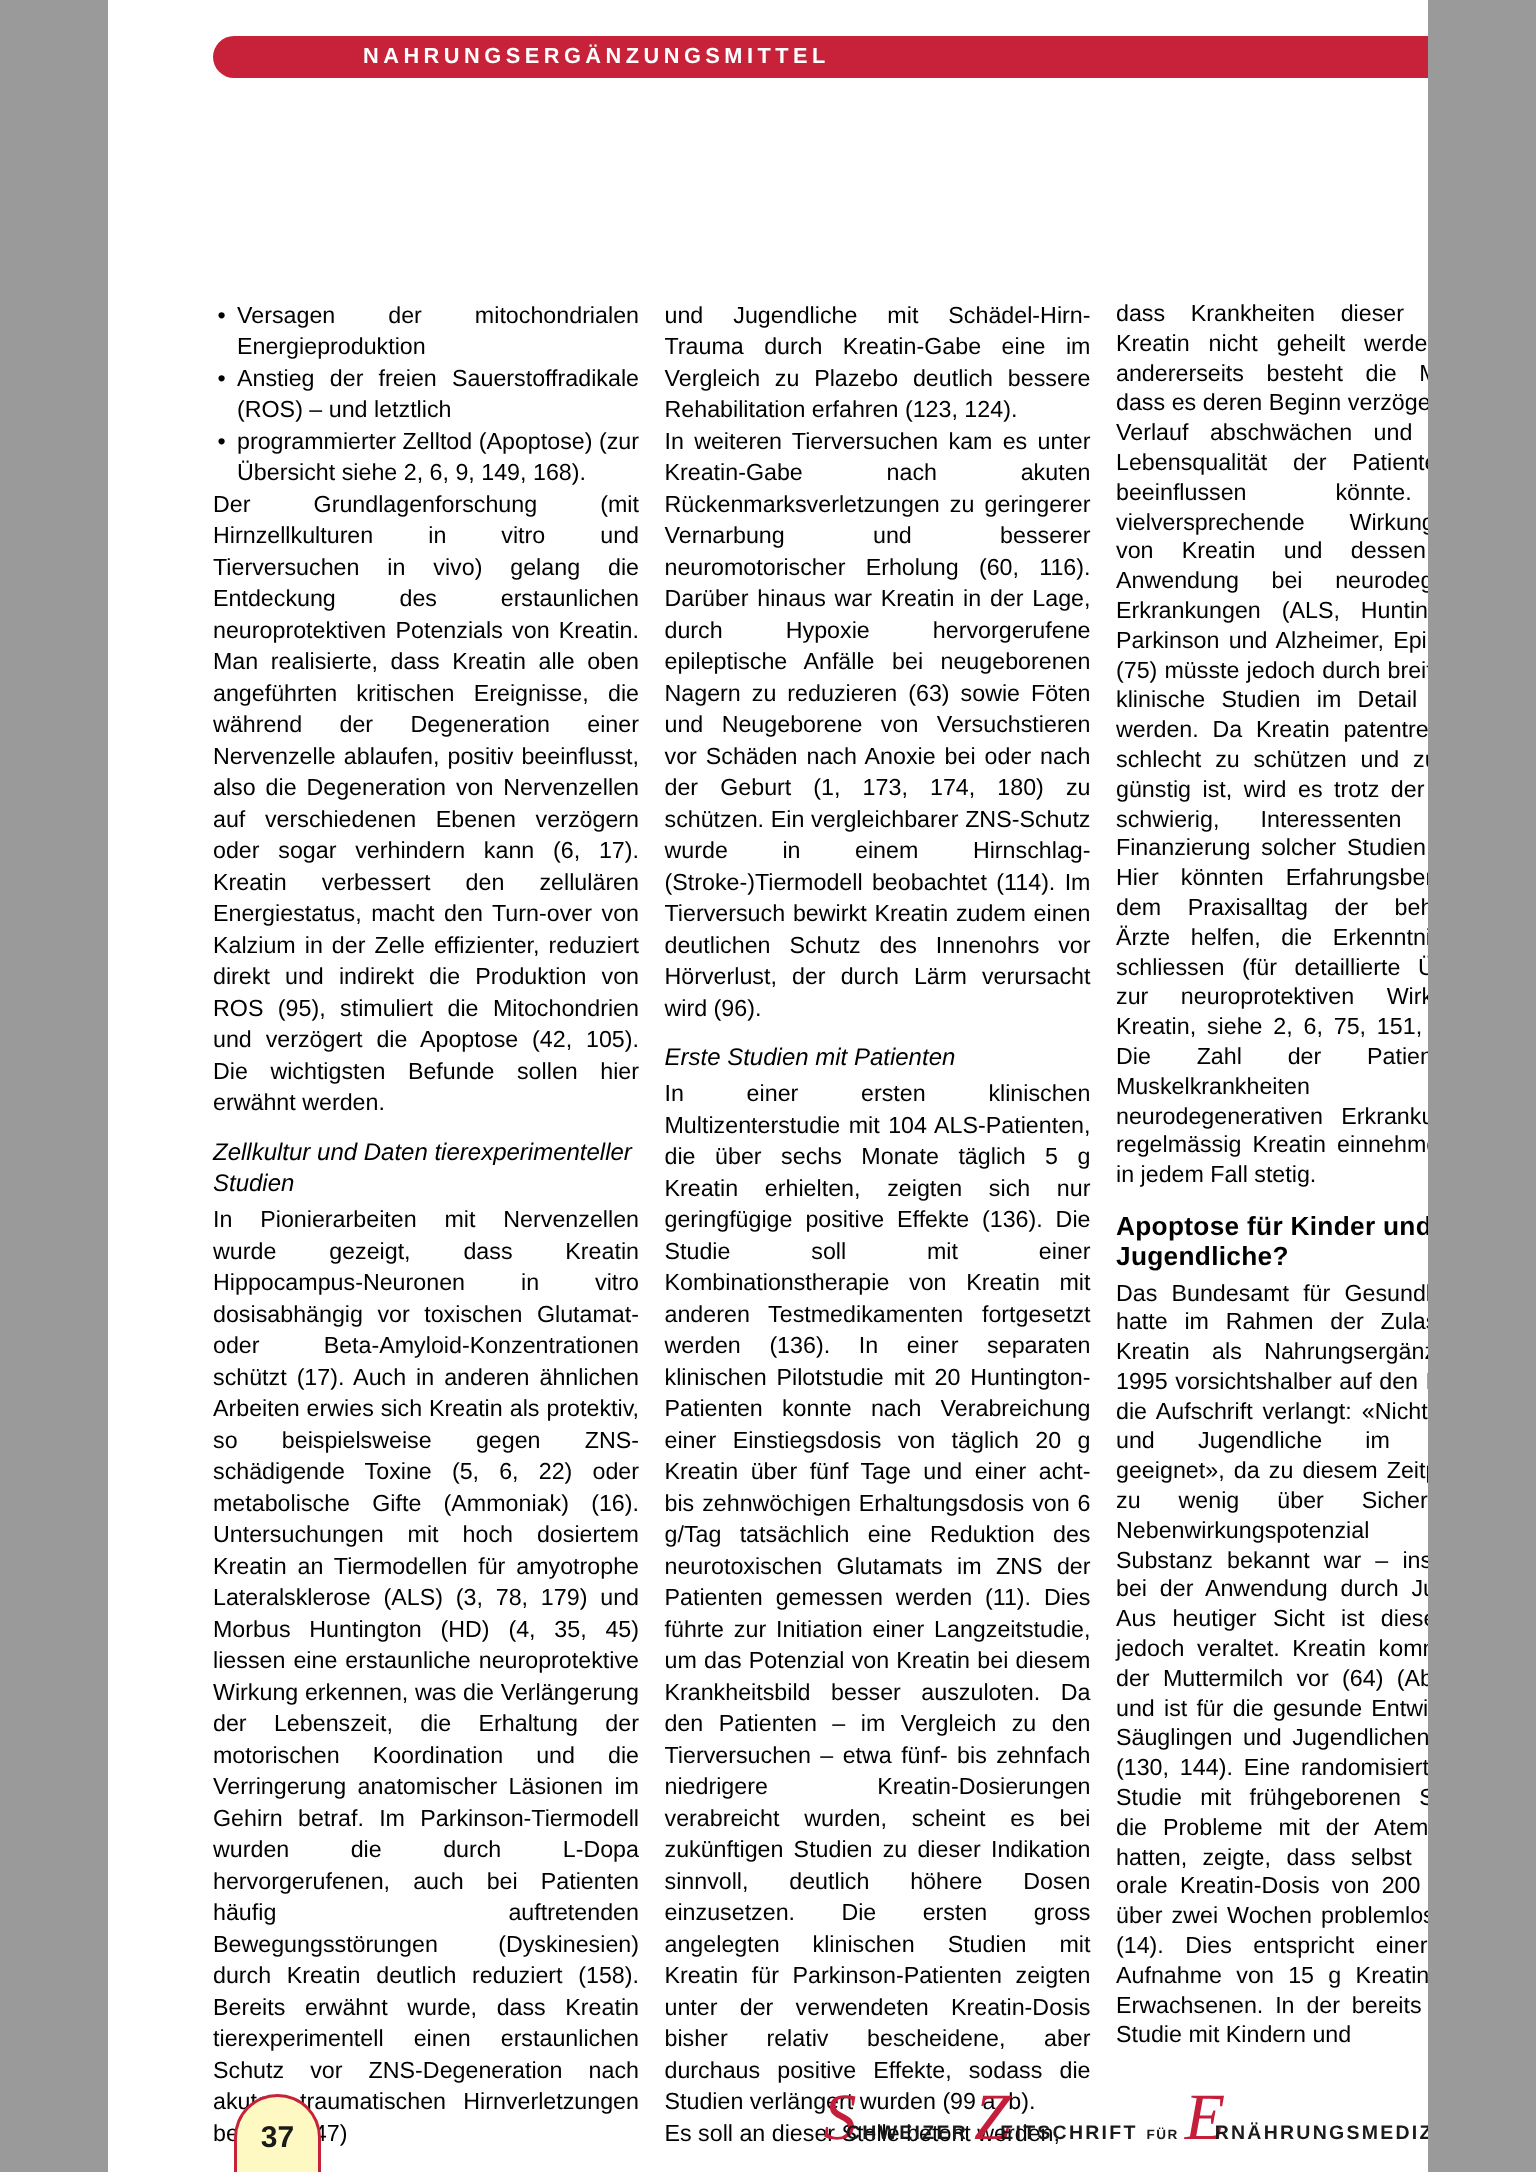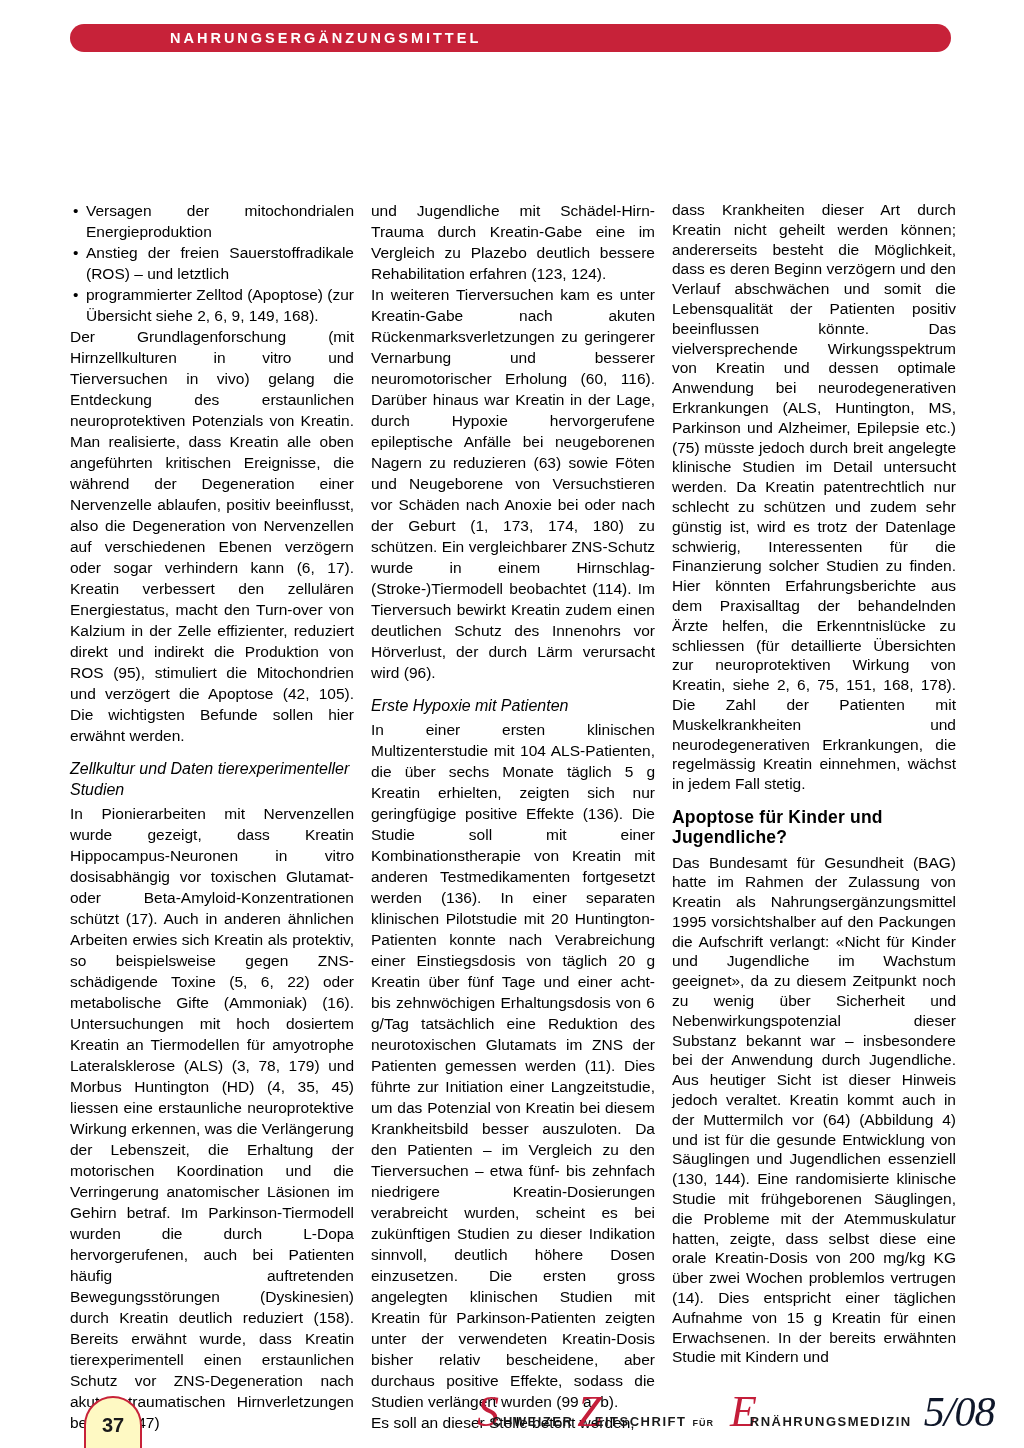--- a/index.html
+++ b/index.html
@@ -1,18 +1,18 @@
 <!DOCTYPE html>
 <html lang="de"><head>
 <meta charset="utf-8">
 <style>
   html,body { margin:0; padding:0; background:#9a9a9a; }
   .page {
     position:relative;
-    width:1024px; height:1448px;
+    width:880px; height:1448px;
     background:#ffffff;
     font-family:"Liberation Sans", sans-serif;
     overflow:hidden;
     margin:0 auto;
   }
 
   
   .banner {
     position:absolute; left:70px; top:24px;
     width:881px; height:28px;
@@ -102,21 +102,21 @@
   .journal-logo .smallcaps {
     font-weight:bold;
     font-size:13px;
     letter-spacing:1.5px;
     margin-left:-5px;
   }
   .journal-logo .connector {
     font-weight:bold;
     font-size:9px;
     letter-spacing:1px;
-    margin:0 16px 0 6px;
+    margin:0 4px 0 6px;
   }
   .journal-logo .initial + .smallcaps { position:relative; }
   .journal-logo .gap { display:inline-block; width:4px; }
   .journal-logo .issue {
     font-family:"Liberation Serif", serif;
     font-style:italic;
     font-size:42px;
     color:#0f172a;
     margin-left:12px;
     letter-spacing:-1px;
@@ -140,21 +140,21 @@
         <li>programmierter Zelltod (Apoptose) (zur Übersicht siehe 2, 6, 9, 149, 168).</li>
       </ul>
       <p>Der Grundlagenforschung (mit Hirnzellkulturen in vitro und Tierversuchen in vivo) gelang die Entdeckung des erstaunlichen neuroprotektiven Potenzials von Kreatin. Man realisierte, dass Kreatin alle oben angeführten kritischen Ereignisse, die während der Degeneration einer Nervenzelle ablaufen, positiv beeinflusst, also die Degeneration von Nervenzellen auf verschiedenen Ebenen verzögern oder sogar verhindern kann (6, 17). Kreatin verbessert den zellulären Energiestatus, macht den Turn-over von Kalzium in der Zelle effizienter, reduziert direkt und indirekt die Produktion von ROS (95), stimuliert die Mitochondrien und verzögert die Apoptose (42, 105). Die wichtigsten Befunde sollen hier erwähnt werden.</p>
       <h4 class="subhead">Zellkultur und Daten tierexperimenteller Studien</h4>
       <p>In Pionierarbeiten mit Nervenzellen wurde gezeigt, dass Kreatin Hippocampus-Neuronen in vitro dosisabhängig vor toxischen Glutamat- oder Beta-Amyloid-Konzentrationen schützt (17). Auch in anderen ähnlichen Arbeiten erwies sich Kreatin als protektiv, so beispielsweise gegen ZNS-schädigende Toxine (5, 6, 22) oder metabolische Gifte (Ammoniak) (16). Untersuchungen mit hoch dosiertem Kreatin an Tiermodellen für amyotrophe Lateralsklerose (ALS) (3, 78, 179) und Morbus Huntington (HD) (4, 35, 45) liessen eine erstaunliche neuroprotektive Wirkung erkennen, was die Verlängerung der Lebenszeit, die Erhaltung der motorischen Koordination und die Verringerung anatomischer Läsionen im Gehirn betraf. Im Parkinson-Tiermodell wurden die durch L-Dopa hervorgerufenen, auch bei Patienten häufig auftretenden Bewegungsstörungen (Dyskinesien) durch Kreatin deutlich reduziert (158). Bereits erwähnt wurde, dass Kreatin tierexperimentell einen erstaunlichen Schutz vor ZNS-Degeneration nach akuten traumatischen Hirnverletzungen bewirkt (147)</p>
     </div>
 
     <div class="col col-2">
       <p>und Jugendliche mit Schädel-Hirn-Trauma durch Kreatin-Gabe eine im Vergleich zu Plazebo deutlich bessere Rehabilitation erfahren (123, 124).</p>
       <p>In weiteren Tierversuchen kam es unter Kreatin-Gabe nach akuten Rückenmarksverletzungen zu geringerer Vernarbung und besserer neuromotorischer Erholung (60, 116). Darüber hinaus war Kreatin in der Lage, durch Hypoxie hervorgerufene epileptische Anfälle bei neugeborenen Nagern zu reduzieren (63) sowie Föten und Neugeborene von Versuchstieren vor Schäden nach Anoxie bei oder nach der Geburt (1, 173, 174, 180) zu schützen. Ein vergleichbarer ZNS-Schutz wurde in einem Hirnschlag-(Stroke-)Tiermodell beobachtet (114). Im Tierversuch bewirkt Kreatin zudem einen deutlichen Schutz des Innenohrs vor Hörverlust, der durch Lärm verursacht wird (96).</p>
-      <h4 class="subhead">Erste Hypoxie mit Patienten</h4>
+      <h4 class="subhead">Erste Studien mit Patienten</h4>
       <p>In einer ersten klinischen Multizenterstudie mit 104 ALS-Patienten, die über sechs Monate täglich 5 g Kreatin erhielten, zeigten sich nur geringfügige positive Effekte (136). Die Studie soll mit einer Kombinationstherapie von Kreatin mit anderen Testmedikamenten fortgesetzt werden (136). In einer separaten klinischen Pilotstudie mit 20 Huntington-Patienten konnte nach Verabreichung einer Einstiegsdosis von täglich 20 g Kreatin über fünf Tage und einer acht- bis zehnwöchigen Erhaltungsdosis von 6 g/Tag tatsächlich eine Reduktion des neurotoxischen Glutamats im ZNS der Patienten gemessen werden (11). Dies führte zur Initiation einer Langzeitstudie, um das Potenzial von Kreatin bei diesem Krankheitsbild besser auszuloten. Da den Patienten – im Vergleich zu den Tierversuchen – etwa fünf- bis zehnfach niedrigere Kreatin-Dosierungen verabreicht wurden, scheint es bei zukünftigen Studien zu dieser Indikation sinnvoll, deutlich höhere Dosen einzusetzen. Die ersten gross angelegten klinischen Studien mit Kreatin für Parkinson-Patienten zeigten unter der verwendeten Kreatin-Dosis bisher relativ bescheidene, aber durchaus positive Effekte, sodass die Studien verlängert wurden (99 a, b).</p>
       <p>Es soll an dieser Stelle betont werden,</p>
     </div>
 
     <div class="col col-3">
       <p>dass Krankheiten dieser Art durch Kreatin nicht geheilt werden können; andererseits besteht die Möglichkeit, dass es deren Beginn verzögern und den Verlauf abschwächen und somit die Lebensqualität der Patienten positiv beeinflussen könnte. Das vielversprechende Wirkungsspektrum von Kreatin und dessen optimale Anwendung bei neurodegenerativen Erkrankungen (ALS, Huntington, MS, Parkinson und Alzheimer, Epilepsie etc.) (75) müsste jedoch durch breit angelegte klinische Studien im Detail untersucht werden. Da Kreatin patentrechtlich nur schlecht zu schützen und zudem sehr günstig ist, wird es trotz der Datenlage schwierig, Interessenten für die Finanzierung solcher Studien zu finden. Hier könnten Erfahrungsberichte aus dem Praxisalltag der behandelnden Ärzte helfen, die Erkenntnislücke zu schliessen (für detaillierte Übersichten zur neuroprotektiven Wirkung von Kreatin, siehe 2, 6, 75, 151, 168, 178). Die Zahl der Patienten mit Muskelkrankheiten und neurodegenerativen Erkrankungen, die regelmässig Kreatin einnehmen, wächst in jedem Fall stetig.</p>
       <h3 class="heading3">Apoptose für Kinder und Jugendliche?</h3>
       <p><span>Das Bundesamt für Gesundheit (BAG) hatte im Rahmen der Zulassung von Kreatin als Nahrungsergänzungsmittel 1995 vorsichtshalber auf den Packungen die Aufschrift verlangt: «Nicht für Kinder und Jugendliche im Wachstum geeignet», da zu diesem Zeitpunkt noch zu wenig über Sicherheit und Nebenwirkungspotenzial dieser Substanz bekannt war – insbesondere bei der Anwendung durch Jugendliche. Aus heutiger Sicht ist dieser Hinweis jedoch veraltet. Kreatin kommt auch in der Muttermilch vor (64) </span><span class="inline-italic">(Abbildung 4)</span><span> und ist für die gesunde Entwicklung von Säuglingen und Jugendlichen essenziell (130, 144). Eine randomisierte klinische Studie mit frühgeborenen Säuglingen, die Probleme mit der Atemmuskulatur hatten, zeigte, dass selbst diese eine orale Kreatin-Dosis von 200 mg/kg KG über zwei Wochen problemlos vertrugen (14). Dies entspricht einer täglichen Aufnahme von 15 g Kreatin für einen Erwachsenen. In der bereits erwähnten Studie mit Kindern und</span></p>
     </div>
 

